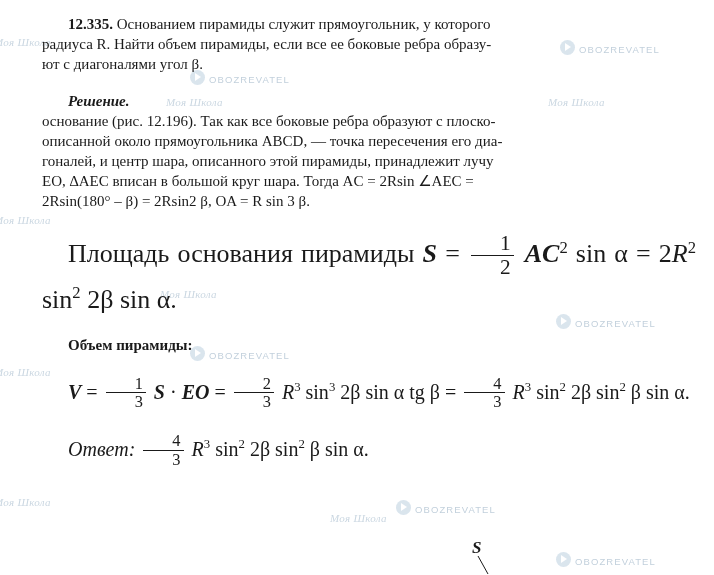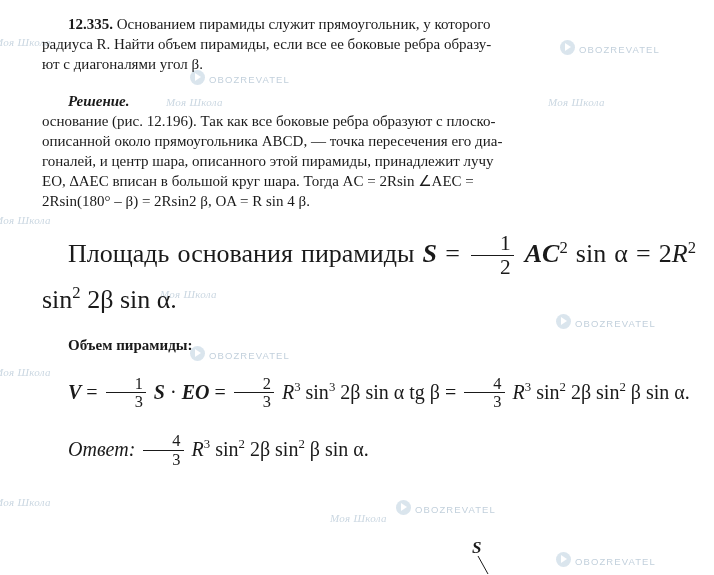--- a/index.html
+++ b/index.html
@@ -167,21 +167,21 @@
   <p class="para p-indent"><span class="num">12.335.</span> <span>Основанием пирамиды служит прямоугольник, у которого</span></p>
   <p class="para"><span>радиуса R. Найти объем пирамиды, если все ее боковые ребра образу-</span></p>
   <p class="para"><span>ют с диагоналями угол β.</span></p>
 
   <p class="para p-indent sp-top-8"><span class="it">Решение.</span></p>
 
   <p class="para"><span>основание (рис. 12.196). Так как все боковые ребра образуют с плоско-</span></p>
   <p class="para"><span>описанной около прямоугольника ABCD, — точка пересечения его диа-</span></p>
   <p class="para"><span>гоналей, и центр шара, описанного этой пирамиды, принадлежит лучу</span></p>
   <p class="para"><span>EO, ∆AEC вписан в большой круг шара. Тогда AC = 2Rsin ∠AEC =</span></p>
-  <p class="para"><span>2Rsin(180° – β) = 2Rsin2 β, OA = R sin 4 β.</span></p>
+  <p class="para"><span>2Rsin(180° – β) = 2Rsin2 β, OA = R sin 3 β.</span></p>
 
   <p class="para p-indent sp-top-22 mathline"><span>Площадь основания пирамиды</span> <span class="bi">S</span> = <span class="frac"><span class="n">1</span><span class="d">2</span></span> <span class="bi">AC</span><sup class="ex">2</sup> sin α = 2<span class="it">R</span><sup class="ex">2</sup> sin<sup class="ex">2</sup> 2β sin α.</p>
 
 
   <p class="para p-indent sp-top-8"><span>Объем пирамиды:</span></p>
 
   <p class="para p-indent sp-top-22 eqline"><span class="bi">V</span> = <span class="frac"><span class="n">1</span><span class="d">3</span></span> <span class="bi">S</span> · <span class="bi">EO</span> = <span class="frac"><span class="n">2</span><span class="d">3</span></span> <span class="it">R</span><sup class="ex">3</sup> sin<sup class="ex">3</sup> 2β sin α tg β = <span class="frac"><span class="n">4</span><span class="d">3</span></span> <span class="it">R</span><sup class="ex">3</sup> sin<sup class="ex">2</sup> 2β sin<sup class="ex">2</sup> β sin α.</p>
 
   <p class="para p-indent sp-top-22 eqline"><span class="it">Ответ:</span> <span class="frac"><span class="n">4</span><span class="d">3</span></span> <span class="it">R</span><sup class="ex">3</sup> sin<sup class="ex">2</sup> 2β sin<sup class="ex">2</sup> β sin α.</p>
 

